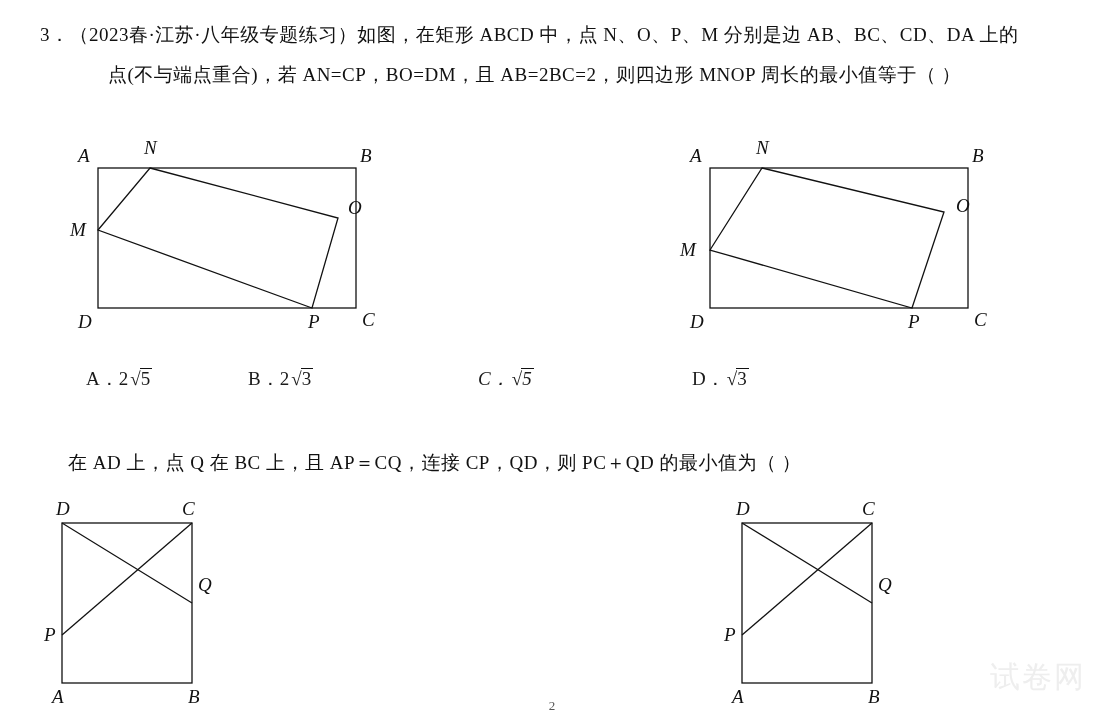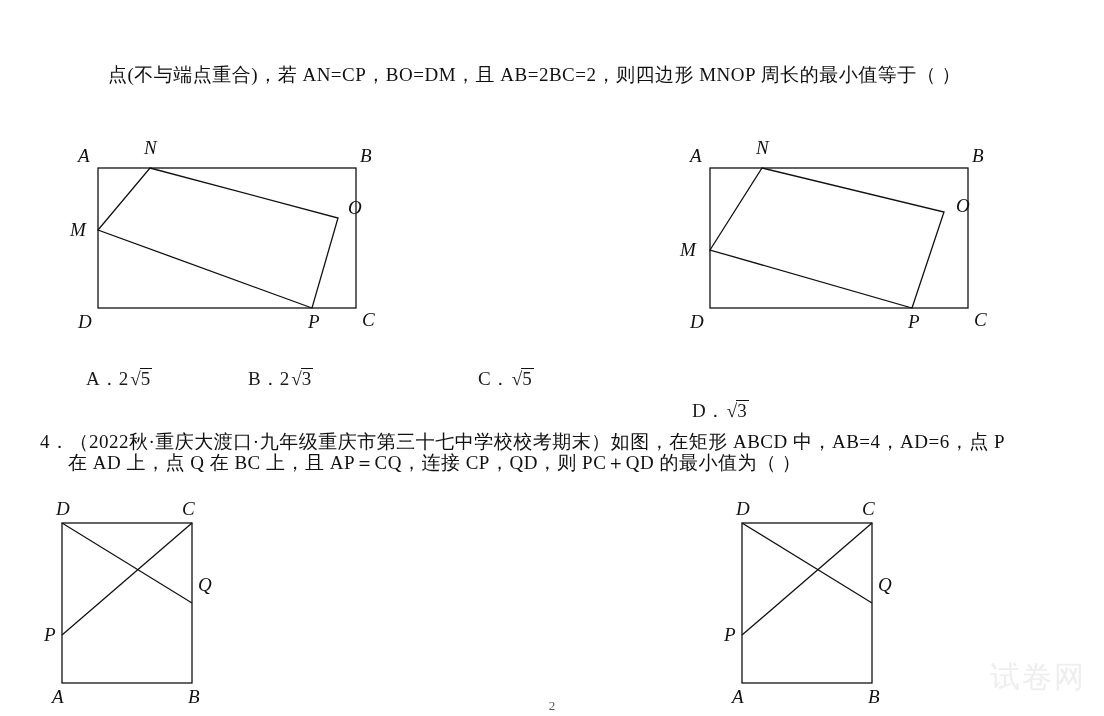--- a/index.html
+++ b/index.html
@@ -40,22 +40,22 @@
     height: 30px;
     font-size: 19px;
     text-align: center;
   }
   .choice {
     position: absolute;
     white-space: nowrap;
   }
   .c-a { left: 86px; }
   .c-b { left: 248px; }
-  .c-c { left: 478px; }
-  .c-d { left: 692px; margin-top: 32px; }
+  .c-c { left: 478px; font-style: italic; }
+  .c-d { left: 692px; }
 
   .sqrt {
     display: inline-block;
     position: relative;
     padding-left: 2px;
   }
   .sqrt .rad { font-size: 19px; }
   .sqrt .rand {
     border-top: 1px solid #111;
     padding: 0 2px 0 1px;
@@ -96,20 +96,23 @@
     color: #eeeeee;
     letter-spacing: 2px;
     user-select: none;
   }
 </style>
 </head>
 <body>
 
 <div class="page">
 
+  <div class="q-text q3-line1">
+    <span>3．</span><span>（2023春·江苏·八年级专题练习）</span><span>如图，在矩形 ABCD 中，点 N、O、P、M 分别是边 AB、BC、CD、DA 上的</span>
+  </div>
   <div class="q-text q3-line2">点(不与端点重合)，若 AN=CP，BO=DM，且 AB=2BC=2，则四边形 MNOP 周长的最小值等于（    ）</div>
 
   <div class="fig fig3a">
     <svg width="360" height="215" viewBox="0 0 360 215">
 
       <rect x="38" y="38" width="258" height="140" fill="none" stroke="#111" stroke-width="1.3"></rect>
 
       <polygon points="90,38 278,88 252,178 38,100" fill="none" stroke="#111" stroke-width="1.3"></polygon>
       <text class="lbl" x="18" y="32">A</text>
       <text class="lbl" x="84" y="24">N</text>
@@ -145,23 +148,20 @@
       <span>B．</span><span>2</span><span class="sqrt"><span class="rad">√</span><span class="rand">3</span></span>
     </div>
     <div class="choice c-c">
       <span>C．</span><span></span><span class="sqrt"><span class="rad">√</span><span class="rand">5</span></span>
     </div>
     <div class="choice c-d">
       <span>D．</span><span></span><span class="sqrt"><span class="rad">√</span><span class="rand">3</span></span>
     </div>
   </div>
 
-  <div class="q-text q4-line1">
-    <span>4．</span><span>（2022秋·重庆大渡口·九年级重庆市第三十七中学校校考期末）</span><span>如图，在矩形 ABCD 中，AB=4，AD=6，点 P</span>
-  </div>
   <div class="q-text q4-line2">在 AD 上，点 Q 在 BC 上，且 AP＝CQ，连接 CP，QD，则 PC＋QD 的最小值为（        ）</div>
 
   <div class="fig fig4a">
     <svg width="260" height="215" viewBox="0 0 260 215">
 
       <rect x="42" y="28" width="130" height="160" fill="none" stroke="#111" stroke-width="1.3"></rect>
 
       <line x1="42" y1="28" x2="172" y2="108" stroke="#111" stroke-width="1.3"></line>
       <line x1="42" y1="140" x2="172" y2="28" stroke="#111" stroke-width="1.3"></line>
       <text class="lbl" x="36" y="20">D</text>

